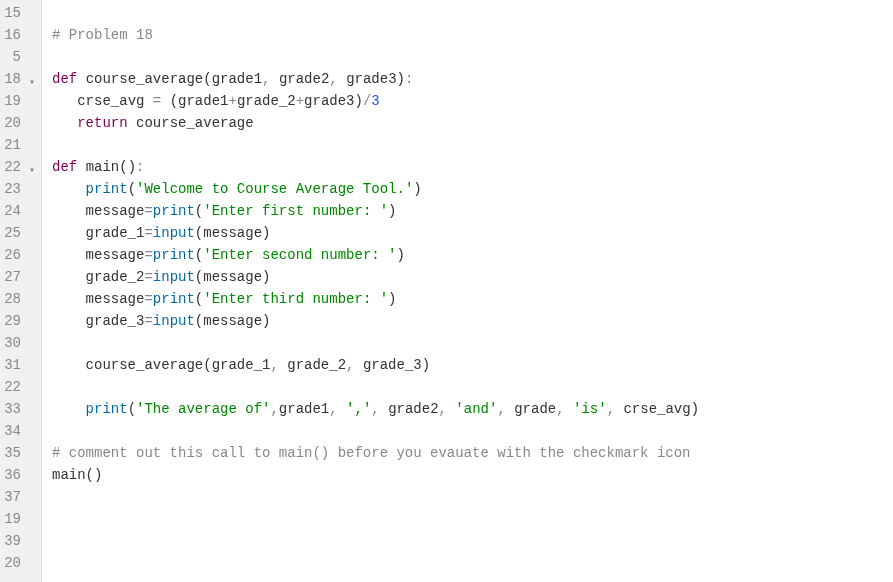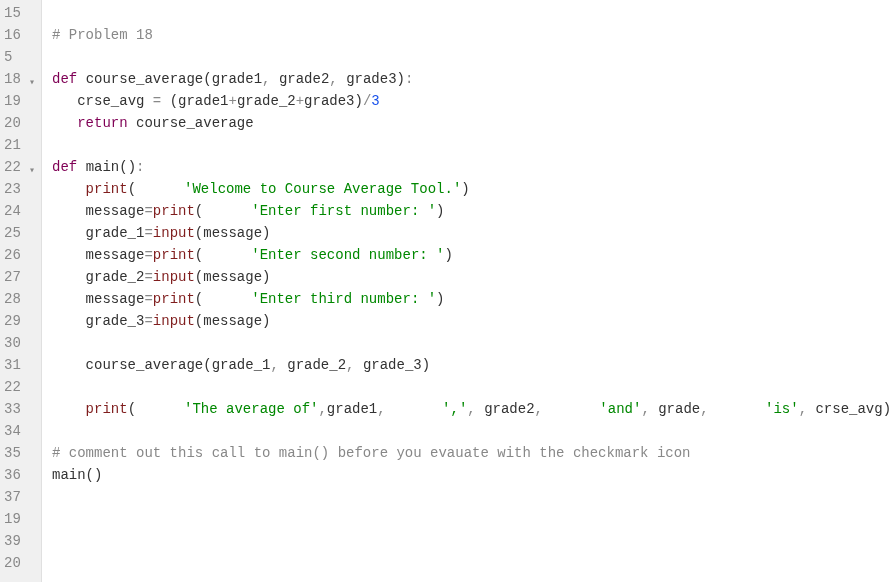--- a/index.html
+++ b/index.html
@@ -8,20 +8,21 @@
       font-size: 14px;
       background: #fff;
       display: flex;
       width: 893px;
       height: 582px;
       overflow: hidden;
     }
     .gutter {
       background: #f0f0f0;
       color: #888;
+      text-align: right;
       padding: 2px 8px 2px 4px;
       user-select: none;
       min-width: 42px;
       border-right: 1px solid #e0e0e0;
     }
     .gutter-line {
       height: 22px;
       line-height: 22px;
       position: relative;
       padding-right: 12px;
@@ -43,22 +44,22 @@
     }
     .code-line {
       height: 22px;
       line-height: 22px;
     }
     .tok-comment { color: #888; }
     .tok-keyword { color: #7f0055; font-weight: normal; }
     .tok-funcname { color: #333; }
     .tok-var { color: #333; }
     .tok-op { color: #888; }
-    .tok-string { color: #008800; margin-left: 48px; }
-    .tok-builtin { color: #7f1d1d; }
+    .tok-string { color: #008800; }
+    .tok-builtin { color: #0369a1; }
     .tok-num { color: #1750eb; }
     .tok-paren { color: #333; }
     .tok-plain { color: #333; }
   </style>
 </head>
 <body>
 
 <div class="gutter" id="gutter">
     <div class="gutter-line">15</div>
     <div class="gutter-line">16</div>

